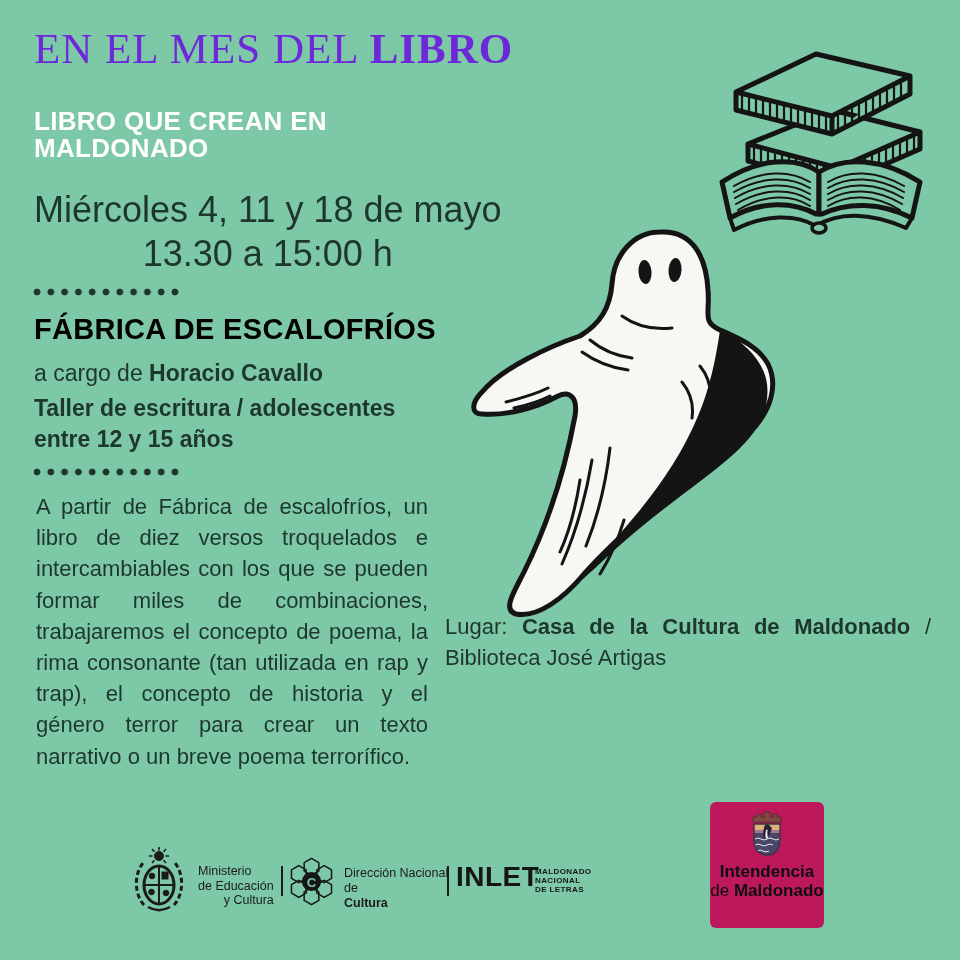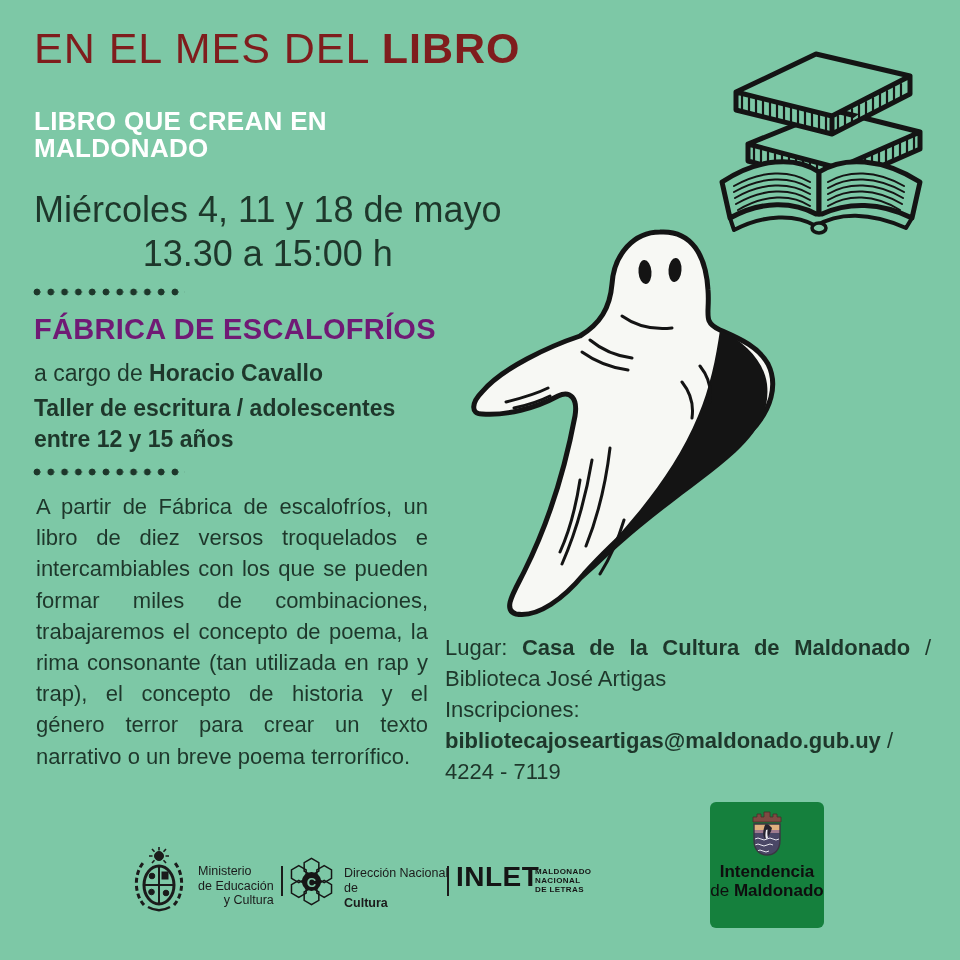--- a/index.html
+++ b/index.html
@@ -1,55 +1,55 @@
 <!DOCTYPE html>
 <html lang="es"><head>
 <meta charset="utf-8">
 <style>
   html,body{margin:0;padding:0;background:#7dc8a6;}
   .flyer{position:relative;width:960px;height:960px;background:#7dc8a6;overflow:hidden;
          font-family:"Liberation Sans",sans-serif;color:#1e372b;}
   .abs{position:absolute;}
 
-  .title{left:34px;top:24px;font-family:Liberation Sans, sans-serif;font-size:43px;
-         color:#7f1d1d;white-space:nowrap;letter-spacing:1px;}
+  .title{left:34px;top:24px;font-family:Liberation Serif, serif;font-size:43px;
+         color:#6d28d9;white-space:nowrap;letter-spacing:1px;}
   .title .bold{font-weight:700;}
 
   .subtitle{left:34px;top:108px;font-size:26px;line-height:27px;font-weight:700;
             color:#ffffff;letter-spacing:0.3px;}
   .subtitle span{display:block;}
 
   .schedule{left:34px;top:188px;font-size:36px;line-height:44px;text-align:center;}
   .schedule span{display:block;}
 
   .dots{width:152px;height:8px;
         background:radial-gradient(circle at 4px 4px,#1e372b 3.2px,rgba(0,0,0,0) 3.7px);
         background-size:13.8px 8px;background-repeat:repeat-x;}
   .dots1{left:33px;top:288px;}
   .dots2{left:33px;top:468px;}
 
-  .fabrica{left:34px;top:313px;font-size:29px;font-weight:700;color:#701a75;letter-spacing:0.3px;}
+  .fabrica{left:34px;top:313px;font-size:29px;font-weight:700;color:#000000;letter-spacing:0.3px;}
 
   .cargo{left:34px;top:360px;font-size:23px;}
   .cargo b{font-weight:700;}
   .taller{left:34px;top:393px;font-size:23px;font-weight:700;line-height:31px;}
   .taller span{display:block;}
 
   .description{left:36px;top:491px;width:392px;font-size:22px;line-height:31.2px;
                text-align:justify;}
 
-  .venue{left:445px;top:632px;width:486px;font-size:22px;line-height:31px;}
+  .venue{left:445px;top:611px;width:486px;font-size:22px;line-height:31px;}
   .venue p{margin:0;}
   .venue .just{text-align:justify;}
   .venue b{font-weight:700;}
 
   .ghost-svg{left:462px;top:220px;width:332px;height:402px;}
   .books-svg{left:698px;top:44px;width:232px;height:206px;}
 
-  .intendencia{left:710px;top:802px;width:114px;height:126px;background:#15803d;
+  .intendencia{left:710px;top:802px;width:114px;height:126px;background:#be185d;
                border-radius:6px;text-align:center;box-sizing:border-box;padding-top:7px;}
   .intendencia svg{display:block;margin:0 auto;}
   .intendencia .itxt{font-size:17px;line-height:19px;color:#0e0e0e;margin-top:3px;}
   .intendencia .itxt b{font-weight:700;}
 
   .footer-text{color:#1b1b1b;}
   .mec-text{left:198px;top:864px;font-size:12.5px;line-height:14.5px;}
   .mec-text span{display:block;}
   .mec-text .b{font-weight:400;text-align:right;}
   .fdiv{width:2px;height:30px;background:#1b1b1b;}
@@ -121,21 +121,20 @@
   <svg class="abs ghost-svg" viewBox="0 0 332 402">
     <path d="M 198 12 C 172 12, 152 34, 150 64 C 148 88, 138 104, 118 116 C 88 126, 40 148, 20 172 C 10 182, 8 194, 20 194 C 44 196, 74 188, 96 176 C 108 170, 116 178, 113 196 C 104 244, 88 300, 62 352 C 52 372, 40 390, 54 394 C 76 398, 102 378, 122 354 C 152 320, 180 298, 204 276 C 234 250, 266 234, 288 212 C 310 190, 316 164, 306 144 C 296 126, 276 118, 258 110 C 240 102, 248 94, 246 70 C 244 36, 230 10, 198 12 Z" fill="#f7f8f4" stroke="#141414" stroke-width="5" stroke-linejoin="round"></path>
     <path d="M 258 110 C 284 122, 302 142, 305 164 C 308 190, 296 212, 274 232 C 248 256, 214 278, 178 308 C 158 324, 138 344, 120 360 C 138 336, 158 314, 178 290 C 202 260, 222 230, 236 196 C 248 168, 254 138, 258 110 Z" fill="#141414"></path>
     <ellipse cx="183" cy="52" rx="6.5" ry="12" fill="#141414" transform="rotate(-4 183 52)"></ellipse>
     <ellipse cx="213" cy="50" rx="6.5" ry="12" fill="#141414" transform="rotate(4 213 50)"></ellipse>
     <path fill="none" stroke="#141414" stroke-width="3" stroke-linecap="round" d="M 44 182 C 60 178, 74 174, 86 168 M 52 188 C 66 185, 78 181, 88 176 M 128 120 C 140 130, 154 136, 170 138 M 120 132 C 134 142, 150 148, 166 150 M 130 240 C 124 276, 114 312, 100 344 M 148 228 C 144 262, 136 296, 124 326 M 162 300 C 156 320, 148 338, 138 354 M 118 260 C 114 286, 108 310, 98 332 M 238 146 C 246 156, 250 168, 248 182 M 220 162 C 228 172, 232 184, 230 198 M 160 96 C 174 106, 192 110, 210 108"></path>
   </svg>
 
   <div class="abs venue">
     <p class="just"><span>Lugar: </span><b>Casa de la Cultura de Maldonado</b><span> / </span><span>Biblioteca José Artigas</span></p>
-    <p><span>Inscripciones:</span><br><b>bibliotecajoseartigas@maldonado.gub.uy</b><span> /</span><br><span>4224 - 7119</span></p>
   </div>
 
   <div class="abs intendencia">
     <svg width="56" height="50" viewBox="0 0 56 50">
       <path d="M 14 13 V 8 H 18 V 5 H 22 V 8 H 25 V 3 H 31 V 8 H 34 V 5 H 38 V 8 H 42 V 13 Z" fill="#7e4a42" stroke="#4a2f2c" stroke-width="0.8"></path>
       <clipPath id="shieldclip">
           <path d="M 15 15 H 41 V 31 C 41 41 35.5 46 28 46 C 20.5 46 15 41 15 31 Z"></path>
         </clipPath>
       <g clip-path="url(#shieldclip)">
         <rect x="15" y="15" width="26" height="9" fill="#dfb07e"></rect>

